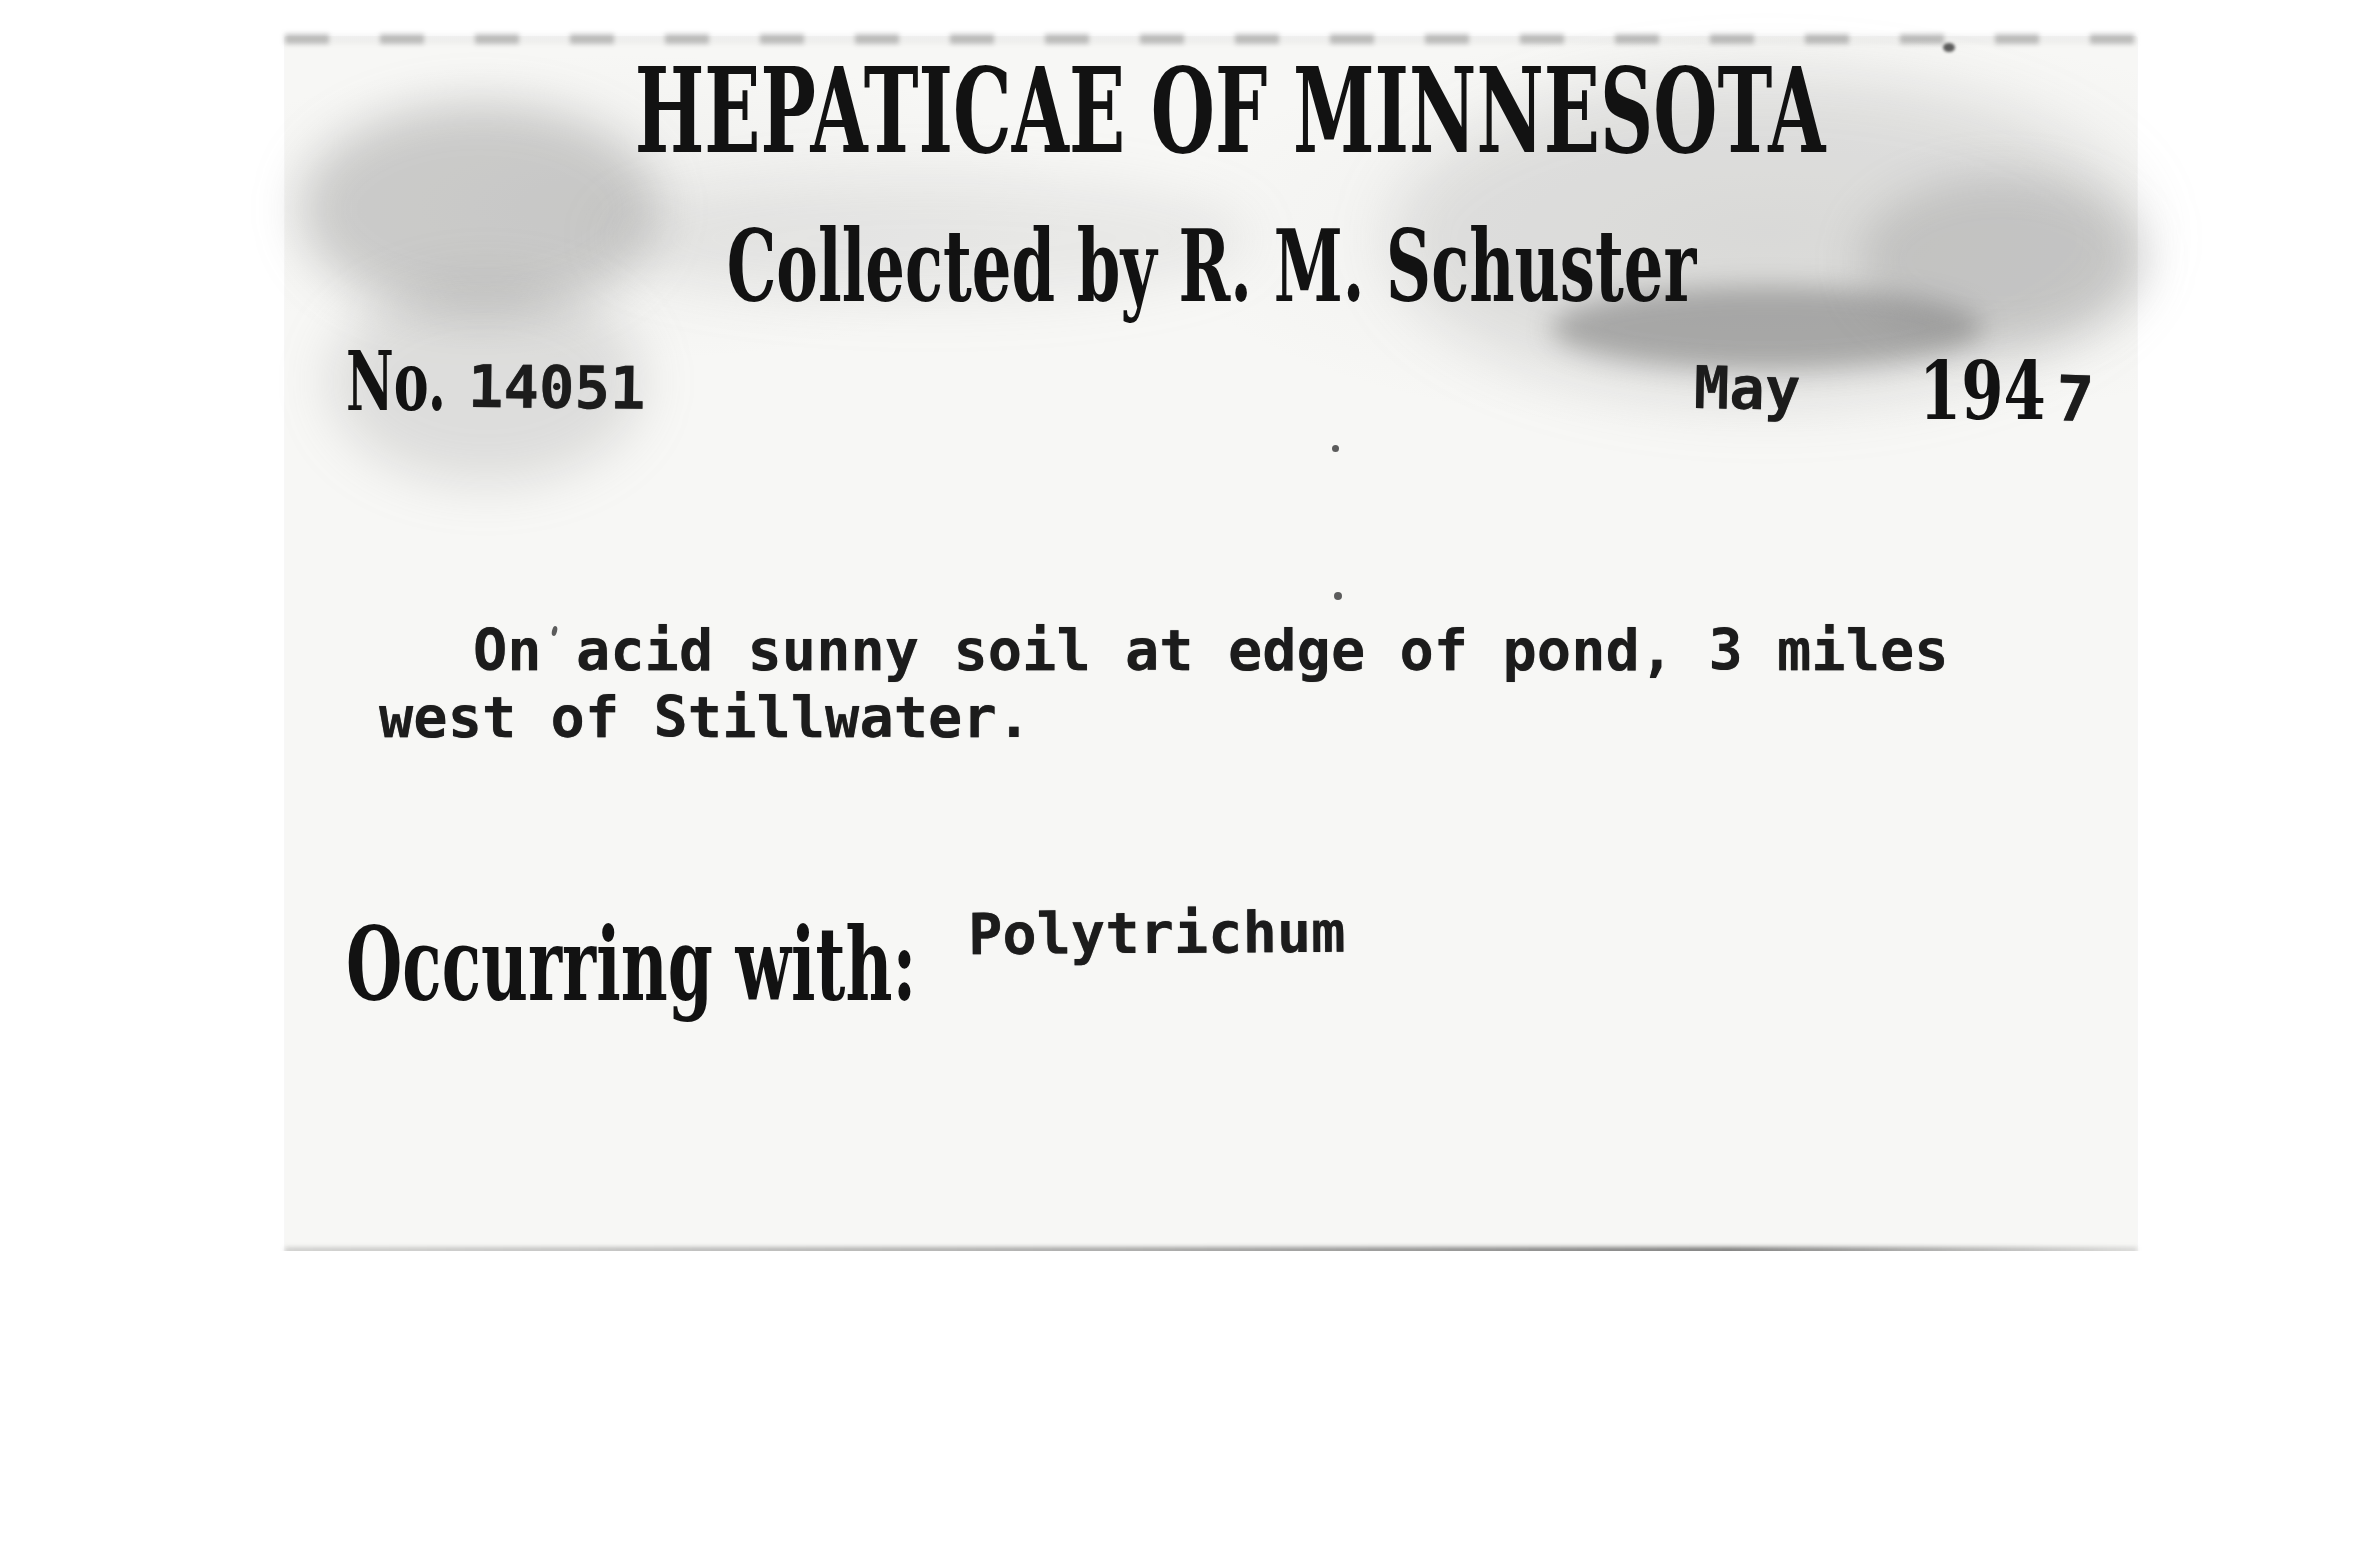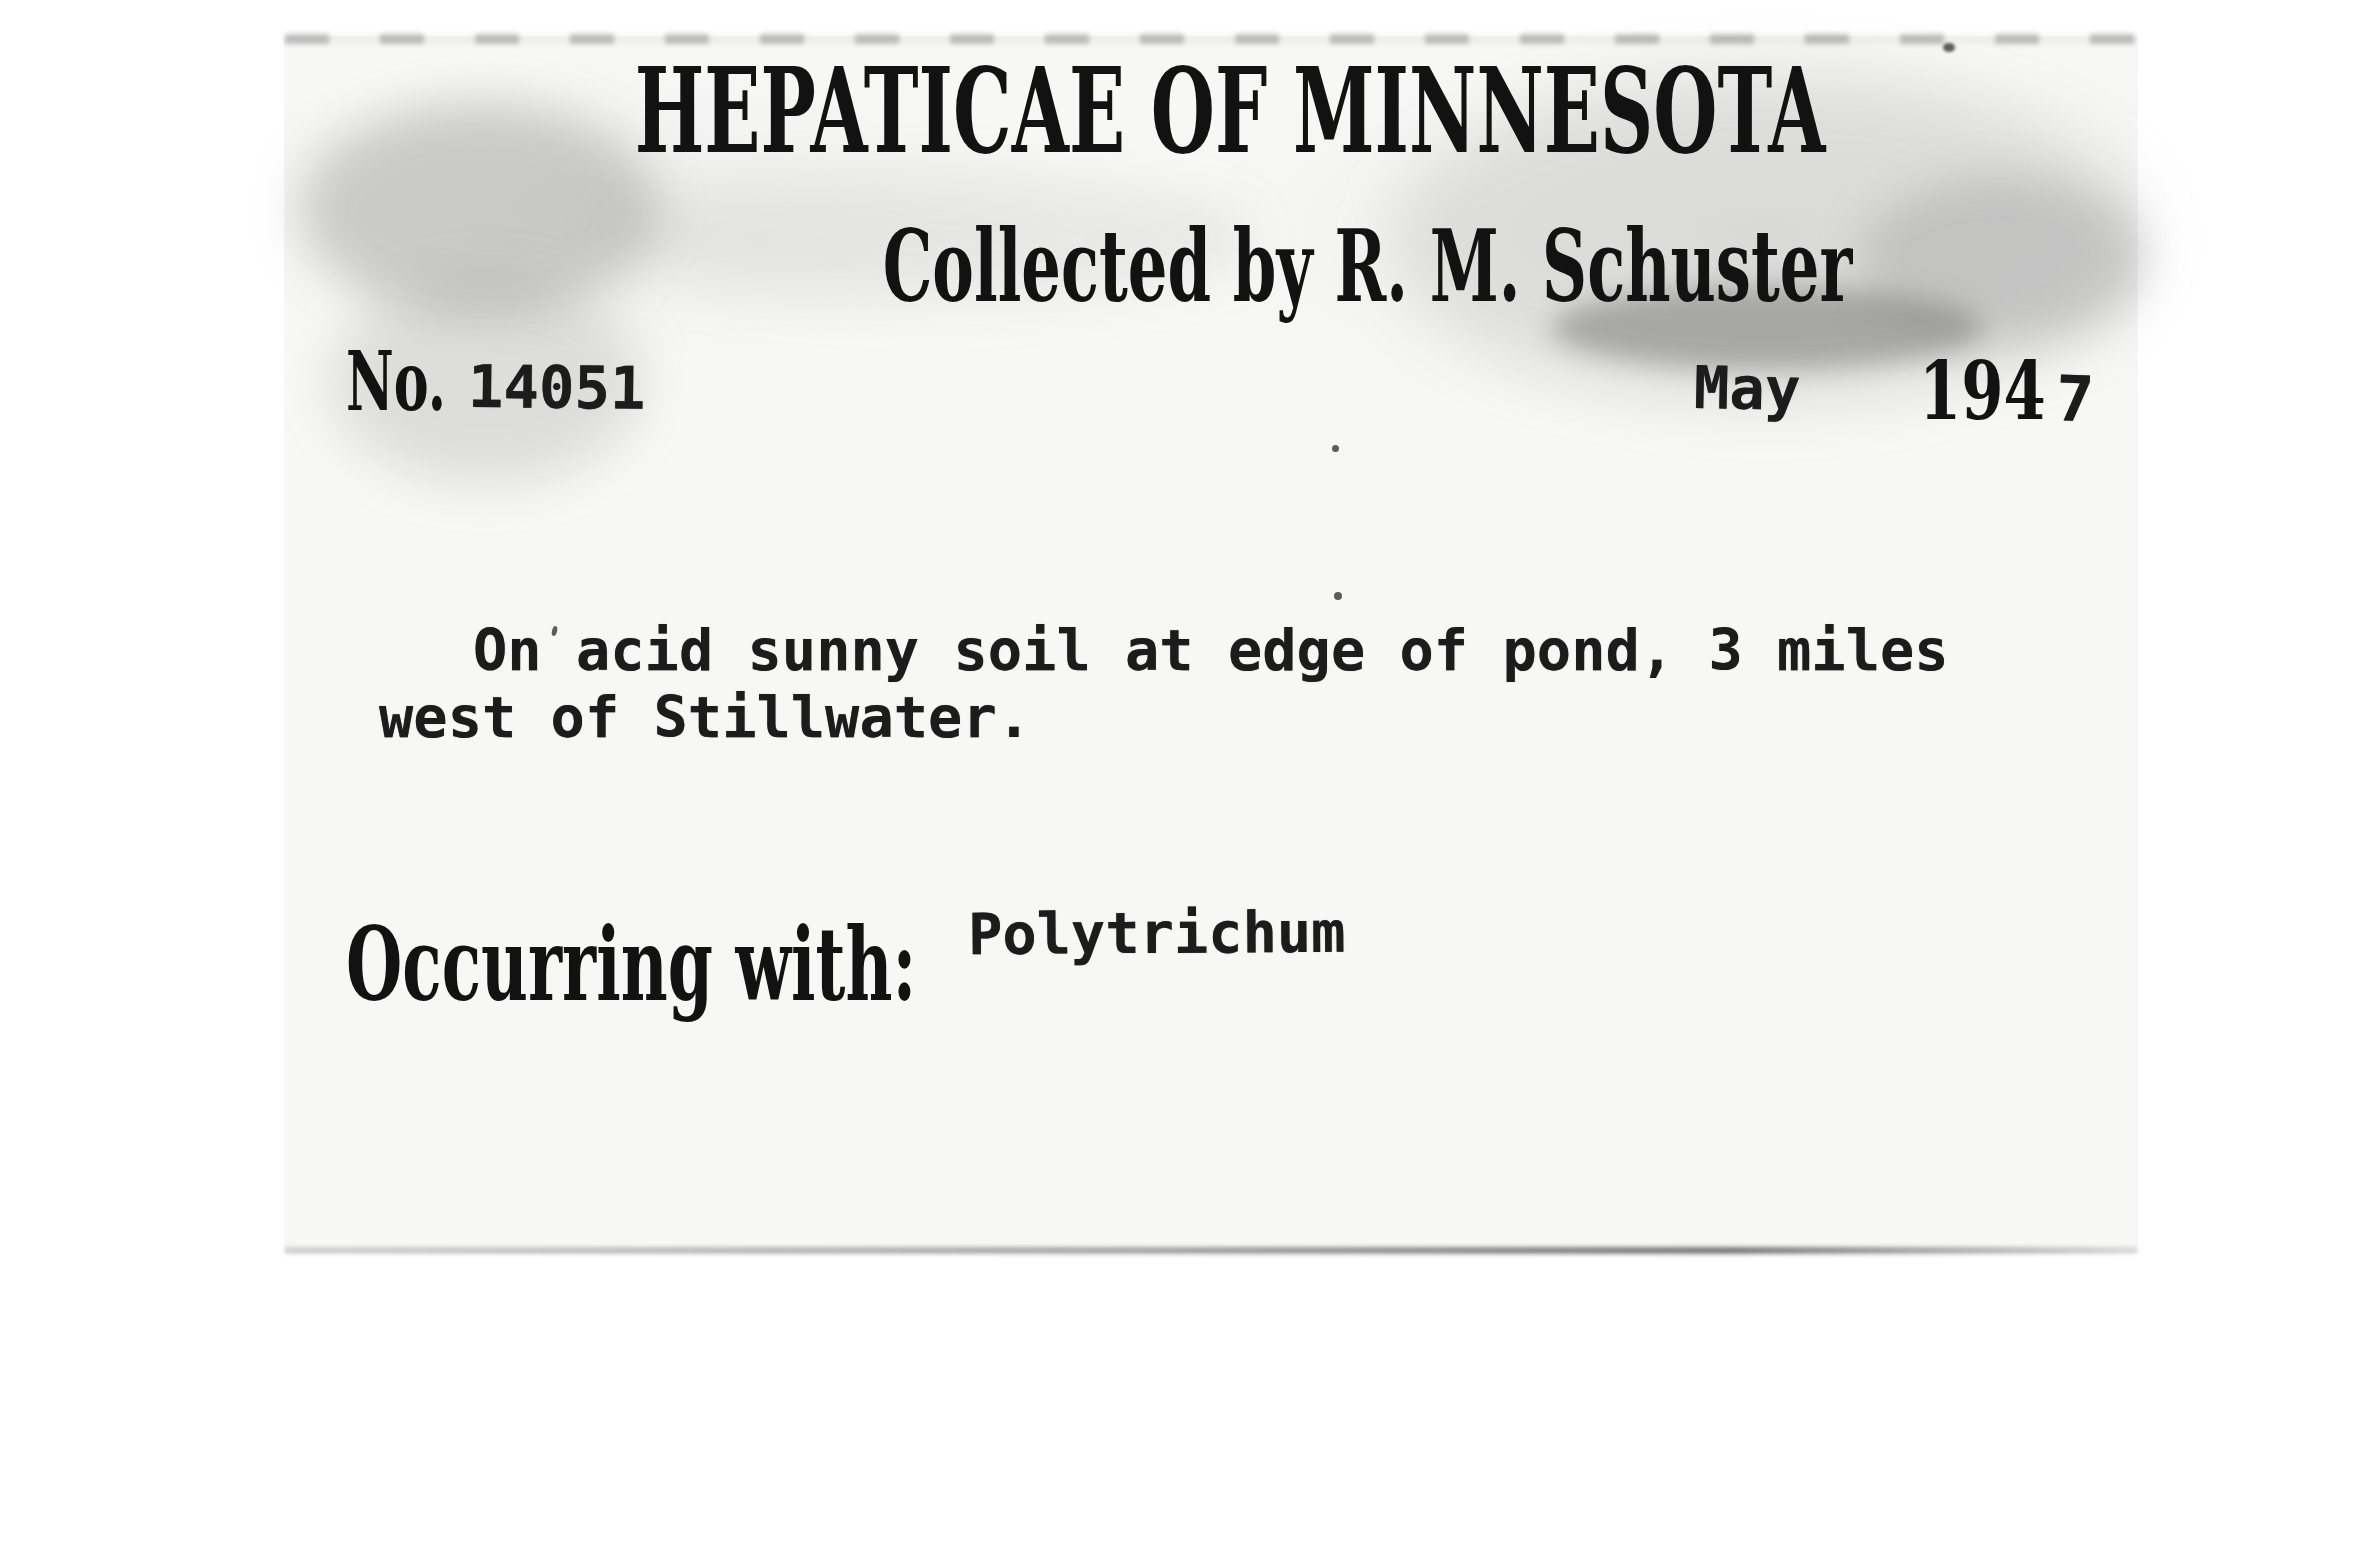--- a/index.html
+++ b/index.html
@@ -1,17 +1,17 @@
 <!DOCTYPE html>
 <html style="--paper: #f7f7f5; --ink-printed: #121212; --ink-typed: #1c1c1c; --smudge: #8a8a8a;font-size:11.7px"><head>
 <meta charset="utf-8">
 <style>
   html,body{margin:0;padding:0;}
   body{background:#ffffff;font-family:"Liberation Sans",sans-serif;}
-  .screen{position:relative;width:2354px;height:1563px;background:#ffffff;overflow:hidden;border-radius:20px;}
+  .screen{position:relative;width:2354px;height:1251px;background:#ffffff;overflow:hidden;border-radius:20px;}
 
   
   .label-card{
     position:absolute;left:285px;top:37px;width:1852px;height:1215px;
     background:
       radial-gradient(ellipse 659px 220px at 18% 14%, rgba(160,160,160,0.10), rgba(0,0,0,0) 70%),
       radial-gradient(ellipse 878px 293px at 80% 16%, rgba(150,150,150,0.10), rgba(0,0,0,0) 70%),
       var(--paper,#f7f7f5);
     box-shadow:0 0 1.5px rgba(0,0,0,0.12);
   }
@@ -48,21 +48,21 @@
   .typed{
     font-family:"DejaVu Sans Mono","Liberation Mono",monospace;
     font-weight:bold;color:var(--ink-typed,#1c1c1c);
     text-shadow:0 0 0.7px rgba(20,20,20,.65);
     white-space:nowrap;line-height:1;
   }
 
   .title-row{position:absolute;left:0;right:0;top:16px;text-align:center;}
   .title-row .printed{font-size:117px;transform:scaleX(0.63);transform-origin:center top;}
 
-  .subtitle-row{position:absolute;left:0;right:0;top:180px;text-align:right;}
+  .subtitle-row{position:absolute;left:0;right:0;top:180px;text-align:center;}
   .subtitle-row .printed{font-size:99px;transform:scaleX(0.63);transform-origin:center top;}
 
   .no-label  {position:absolute;left:61px;  top:303px;font-size:83px;}
   .no-value  {position:absolute;left:183px; top:321px;font-size:59px;transform:rotate(.6deg);}
   .date-month{position:absolute;left:1409px;top:322px;font-size:59px;transform:rotate(1.2deg);}
   .date-year {position:absolute;left:1634px;top:313px;font-size:81px;transform:scaleX(0.75);}
   .date-year7{position:absolute;left:1771px;top:331px;font-size:63px;transform:rotate(2deg);}
 
   .species-line{position:absolute;left:271px;top:441px;font-size:57px;}
 

